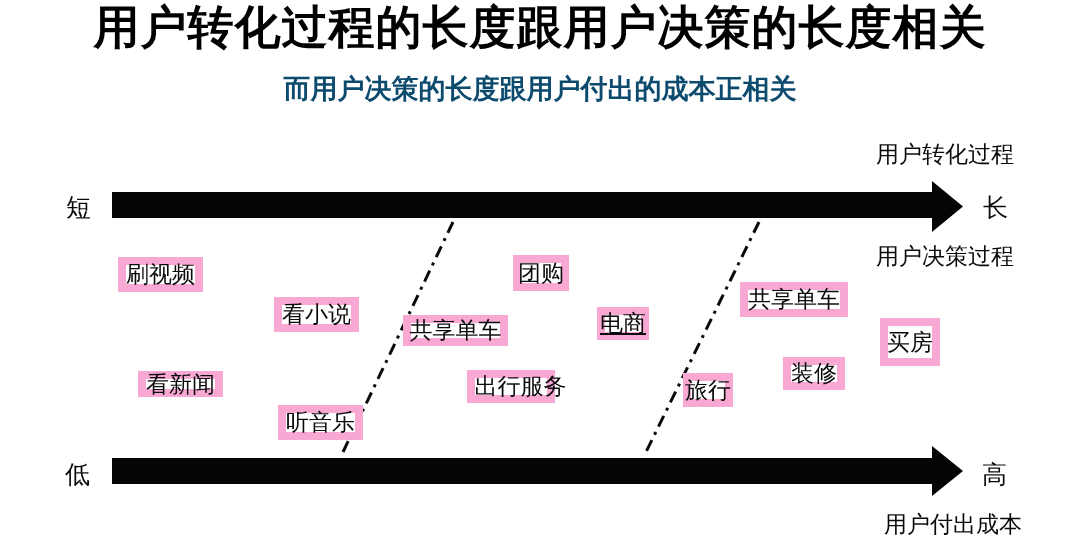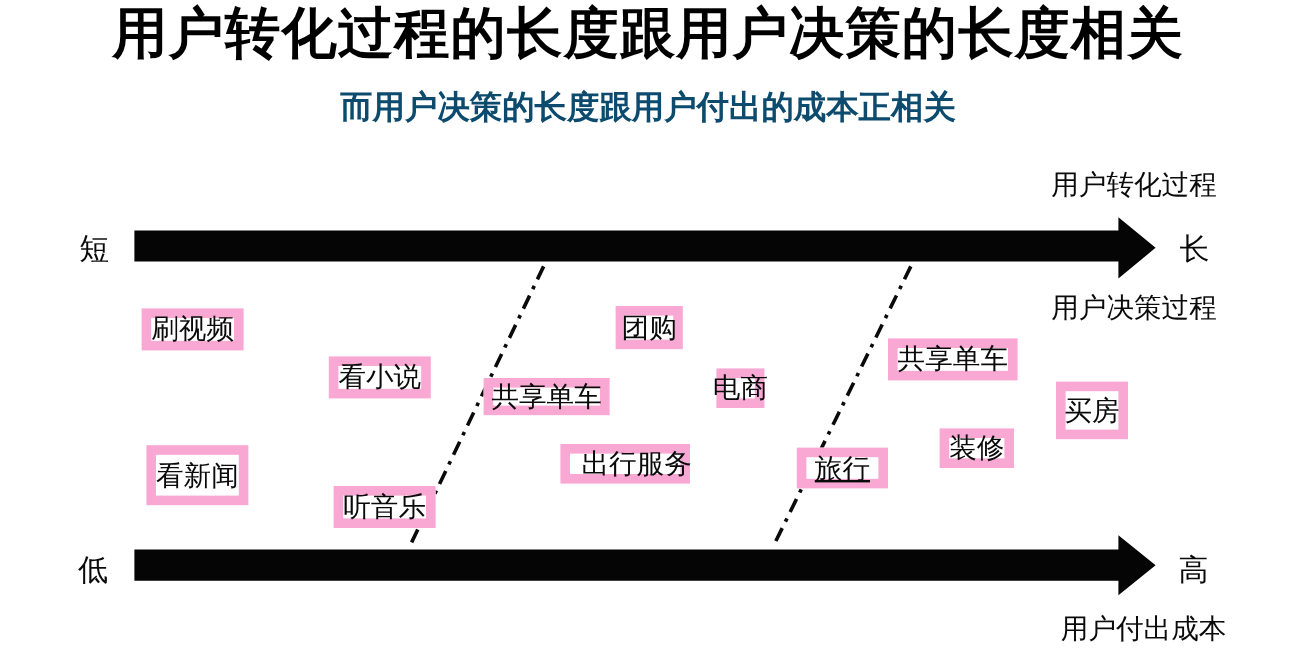--- a/index.html
+++ b/index.html
@@ -108,25 +108,25 @@
 
   <div class="end-label end-long">长</div>
 
   <div class="end-label end-low">低</div>
 
   <div class="end-label end-high">高</div>
 
   <div id="items-layer">
       <div class="item-box" style="left: 118px; top: 257px; width: 85px; height: 35px;">刷视频</div>
       <div class="item-box" style="left: 274px; top: 297px; width: 85px; height: 35px;">看小说</div>
-      <div class="item-box" style="left: 122px; top: 371px; width: 85px; height: 50px;">看新闻</div>
+      <div class="item-box" style="left: 138px; top: 371px; width: 85px; height: 26px;">看新闻</div>
       <div class="item-box" style="left: 278px; top: 405px; width: 85px; height: 35px;">听音乐</div>
       <div class="item-box" style="left: 403px; top: 315px; width: 105px; height: 31px;">共享单车</div>
-      <div class="item-box" style="left: 467px; top: 370px; width: 108px; height: 33px; padding-left: 19px;">出行服务</div>
+      <div class="item-box" style="left: 467px; top: 370px; width: 88px; height: 33px; padding-left: 19px;">出行服务</div>
       <div class="item-box" style="left: 513px; top: 255px; width: 56px; height: 36px;">团购</div>
-      <div class="item-box" style="left: 597px; top: 307px; width: 40px; height: 33px;">电商</div>
-      <div class="item-box" style="left: 664px; top: 373px; width: 76px; height: 34px; text-decoration: underline;">旅行</div>
+      <div class="item-box" style="left: 597px; top: 307px; width: 52px; height: 33px; text-decoration: underline;">电商</div>
+      <div class="item-box" style="left: 683px; top: 373px; width: 50px; height: 34px;">旅行</div>
       <div class="item-box" style="left: 740px; top: 282px; width: 108px; height: 35px;">共享单车</div>
       <div class="item-box" style="left: 783px; top: 357px; width: 62px; height: 33px;">装修</div>
       <div class="item-box" style="left: 880px; top: 318px; width: 60px; height: 48px;">买房</div>
     </div>
 
 </div>
 
 </body></html>

